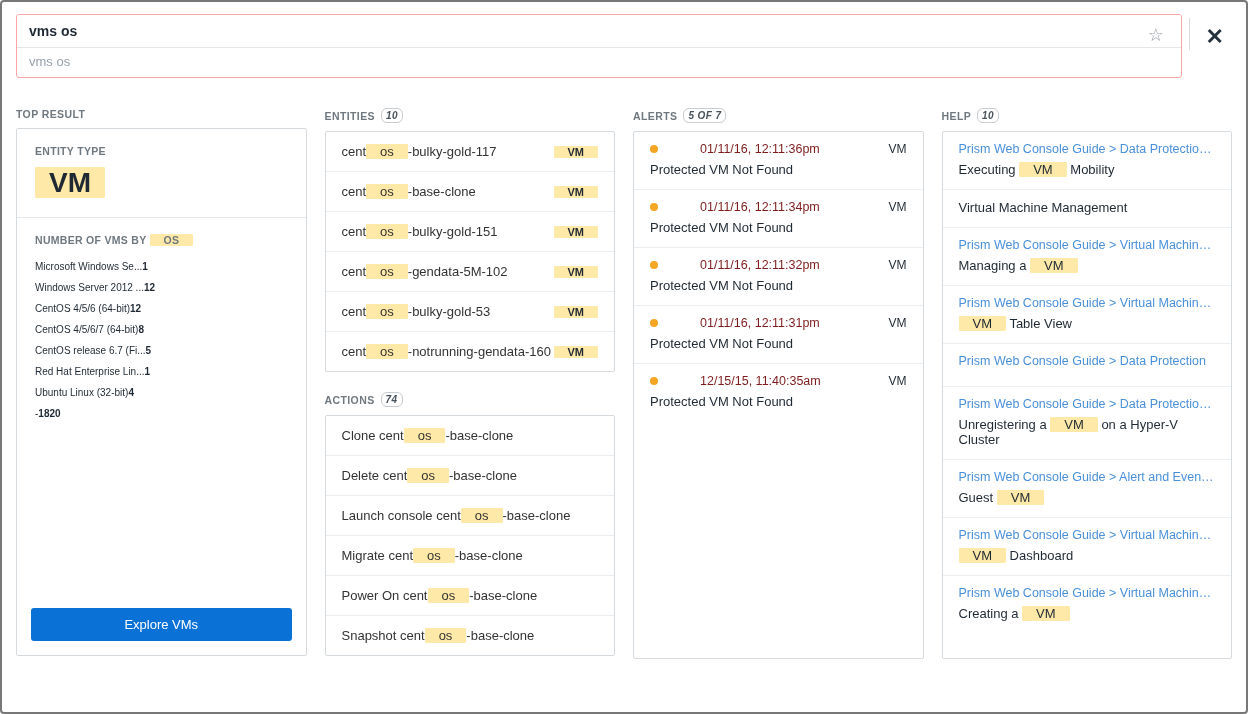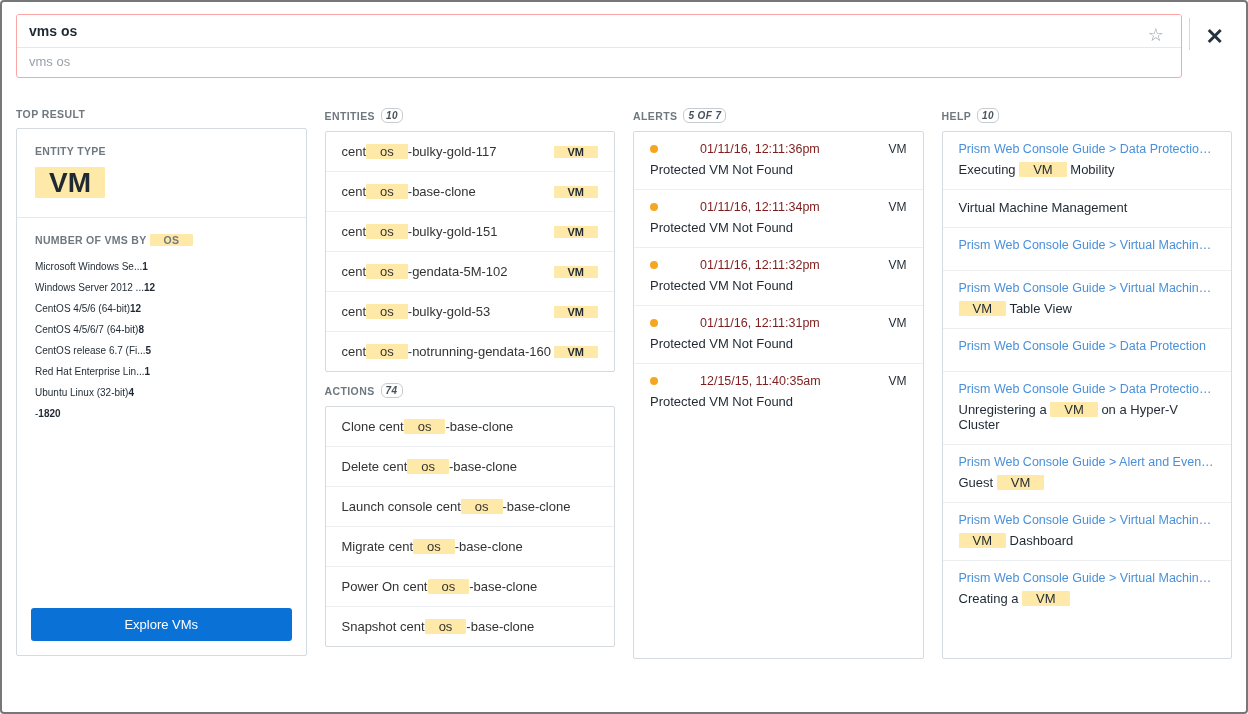--- a/index.html
+++ b/index.html
@@ -169,21 +169,21 @@
     display: flex;
     justify-content: space-between;
     align-items: center;
     padding: 12px 16px;
     border-bottom: 1px solid #eceff1;
     font-size: 13px;
     cursor: pointer;
   }
   .ent-row:last-child { border-bottom: none; }
   .vm-label { font-size: 11px; font-weight: 600; color: #1f2933; }
-  .actions-section { margin-top: 11px; }
+  .actions-section { margin-top: 20px; }
   .act-row {
     padding: 12px 16px;
     border-bottom: 1px solid #eceff1;
     font-size: 13px;
     cursor: pointer;
   }
   .act-row:last-child { border-bottom: none; }
   
   .alerts .card { height: 528px; }
   .alert-item {
@@ -402,20 +402,21 @@
       <div class="card" id="help-card">
           <div class="help-item">
             <div class="help-path">Prism Web Console Guide &gt; Data Protection &gt; ...</div>
             <div class="help-title">Executing <span class="hl">VM</span> Mobility</div>
           </div>
           <div class="help-item">
             <div class="help-title">Virtual Machine Management</div>
           </div>
           <div class="help-item">
             <div class="help-path">Prism Web Console Guide &gt; Virtual Machine M...</div>
+            <div class="help-title">Managing a <span class="hl">VM</span></div>
           </div>
           <div class="help-item">
             <div class="help-path">Prism Web Console Guide &gt; Virtual Machine M...</div>
             <div class="help-title"><span class="hl">VM</span> Table View</div>
           </div>
           <div class="help-item">
             <div class="help-path">Prism Web Console Guide &gt; Data Protection</div>
           </div>
           <div class="help-item">
             <div class="help-path">Prism Web Console Guide &gt; Data Protection &gt; ...</div>

